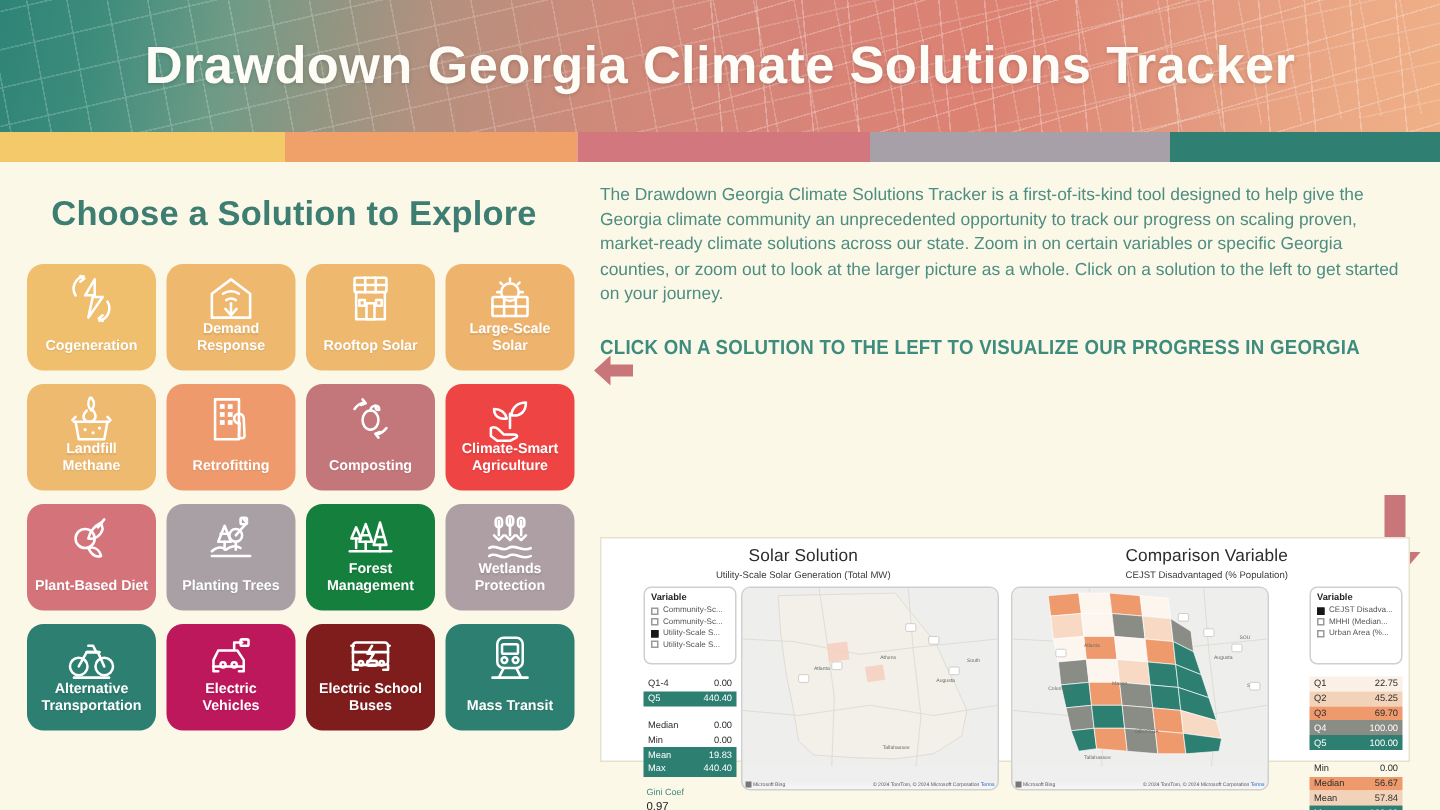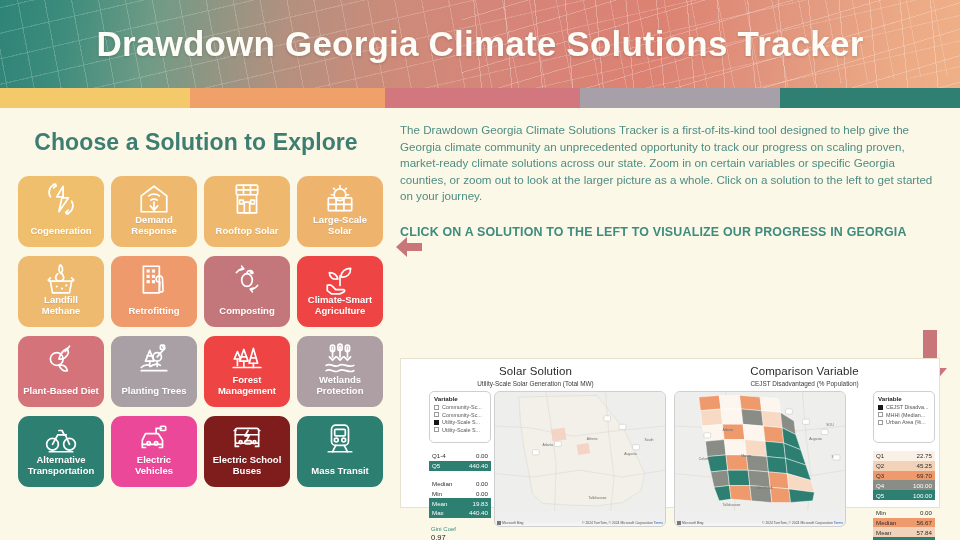--- a/index.html
+++ b/index.html
@@ -300,21 +300,21 @@
               <path d="M12 18v5" fill="none" stroke="#fff" stroke-width="1.6" stroke-linecap="round" stroke-linejoin="round"></path>
               <circle cx="19" cy="14" r="4" fill="none" stroke="#fff" stroke-width="1.6" stroke-linecap="round" stroke-linejoin="round"></circle>
               <path d="M19 18v5" fill="none" stroke="#fff" stroke-width="1.6" stroke-linecap="round" stroke-linejoin="round"></path>
               <path d="M24 4l2 2-7 8" fill="none" stroke="#fff" stroke-width="1.6" stroke-linecap="round" stroke-linejoin="round"></path>
               <rect x="22" y="3" width="4" height="4" rx="1" fill="none" stroke="#fff" stroke-width="1.6" stroke-linecap="round" stroke-linejoin="round"></rect>
               <path d="M4 24c3-3 7-3 9-1 2-2 6-3 9-1" fill="none" stroke="#fff" stroke-width="1.6" stroke-linecap="round" stroke-linejoin="round"></path>
               <path d="M4 27h24" fill="none" stroke="#fff" stroke-width="1.6" stroke-linecap="round" stroke-linejoin="round"></path>
             </svg></span>
           <span class="lbl"><span>Planting Trees</span></span>
         </div>
-        <div class="tile two" style="background: #ef4444;">
+        <div class="tile two" style="background: #15803d;">
           <span class="ic"><svg viewBox="0 0 32 32" width="34" height="34">
               <path d="M9 18L13 7l4 11z" fill="none" stroke="#fff" stroke-width="1.6" stroke-linecap="round" stroke-linejoin="round"></path>
               <path d="M10.5 14h5" fill="none" stroke="#fff" stroke-width="1.6" stroke-linecap="round" stroke-linejoin="round"></path>
               <path d="M13 18v5" fill="none" stroke="#fff" stroke-width="1.6" stroke-linecap="round" stroke-linejoin="round"></path>
               <path d="M18 20L22 6l4 14z" fill="none" stroke="#fff" stroke-width="1.6" stroke-linecap="round" stroke-linejoin="round"></path>
               <path d="M19.5 15h5" fill="none" stroke="#fff" stroke-width="1.6" stroke-linecap="round" stroke-linejoin="round"></path>
               <path d="M22 20v4" fill="none" stroke="#fff" stroke-width="1.6" stroke-linecap="round" stroke-linejoin="round"></path>
               <path d="M4 16L7 9l3 7z" fill="none" stroke="#fff" stroke-width="1.6" stroke-linecap="round" stroke-linejoin="round"></path>
               <path d="M7 16v6" fill="none" stroke="#fff" stroke-width="1.6" stroke-linecap="round" stroke-linejoin="round"></path>
               <path d="M3 24h26" fill="none" stroke="#fff" stroke-width="1.6" stroke-linecap="round" stroke-linejoin="round"></path>
@@ -337,21 +337,21 @@
           <span class="ic"><svg viewBox="0 0 32 32" width="34" height="34">
               <circle cx="8" cy="21" r="5.5" fill="none" stroke="#fff" stroke-width="1.6" stroke-linecap="round" stroke-linejoin="round"></circle>
               <circle cx="24" cy="21" r="5.5" fill="none" stroke="#fff" stroke-width="1.6" stroke-linecap="round" stroke-linejoin="round"></circle>
               <path d="M8 21l5-9h7l4 9" fill="none" stroke="#fff" stroke-width="1.6" stroke-linecap="round" stroke-linejoin="round"></path>
               <path d="M13 12h8" fill="none" stroke="#fff" stroke-width="1.6" stroke-linecap="round" stroke-linejoin="round"></path>
               <path d="M19 12l-2-4h-3" fill="none" stroke="#fff" stroke-width="1.6" stroke-linecap="round" stroke-linejoin="round"></path>
               <path d="M5 28h22" fill="none" stroke="#fff" stroke-width="1.6" stroke-linecap="round" stroke-linejoin="round"></path>
             </svg></span>
           <span class="lbl"><span>Alternative</span><br><span>Transportation</span></span>
         </div>
-        <div class="tile two" style="background: #ec4899;">
+        <div class="tile two" style="background: #be185d;">
           <span class="ic"><svg viewBox="0 0 32 32" width="34" height="34">
               <path d="M5 21v-4l3-6h12l4 6v4z" fill="none" stroke="#fff" stroke-width="1.6" stroke-linecap="round" stroke-linejoin="round"></path>
               <path d="M5 21v3h3M24 21v3h-3" fill="none" stroke="#fff" stroke-width="1.6" stroke-linecap="round" stroke-linejoin="round"></path>
               <circle cx="11" cy="20" r="1.6" fill="none" stroke="#fff" stroke-width="1.6" stroke-linecap="round" stroke-linejoin="round"></circle>
               <circle cx="18" cy="20" r="1.6" fill="none" stroke="#fff" stroke-width="1.6" stroke-linecap="round" stroke-linejoin="round"></circle>
               <path d="M18 10V6h5" fill="none" stroke="#fff" stroke-width="1.6" stroke-linecap="round" stroke-linejoin="round"></path>
               <rect x="22" y="4" width="5" height="4" rx="1" fill="none" stroke="#fff" stroke-width="1.6" stroke-linecap="round" stroke-linejoin="round"></rect>
             </svg></span>
           <span class="lbl"><span>Electric</span><br><span>Vehicles</span></span>
         </div>

